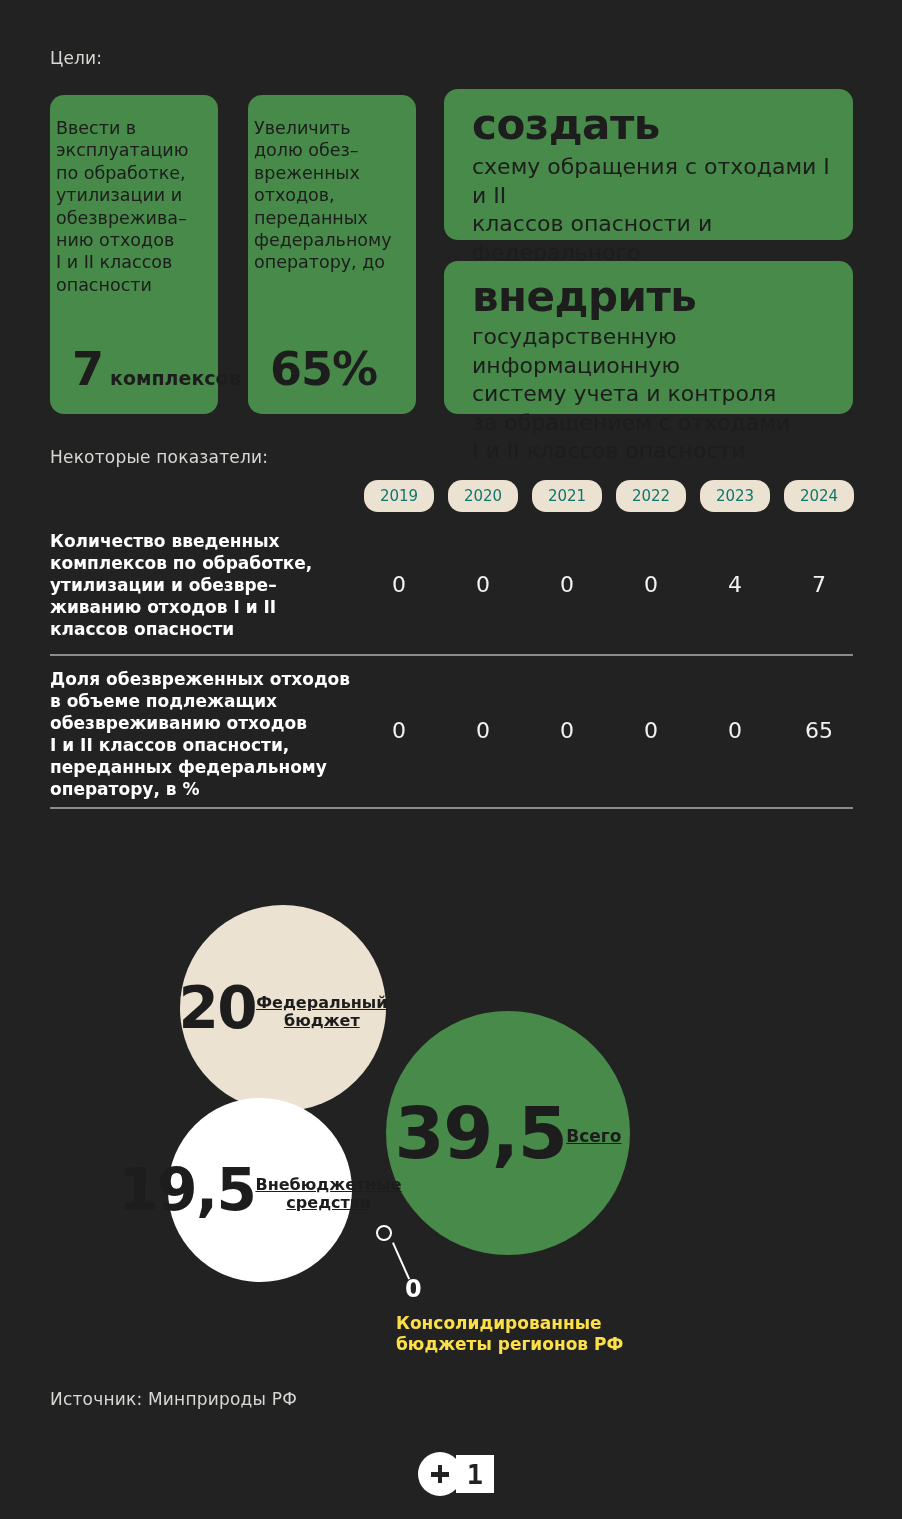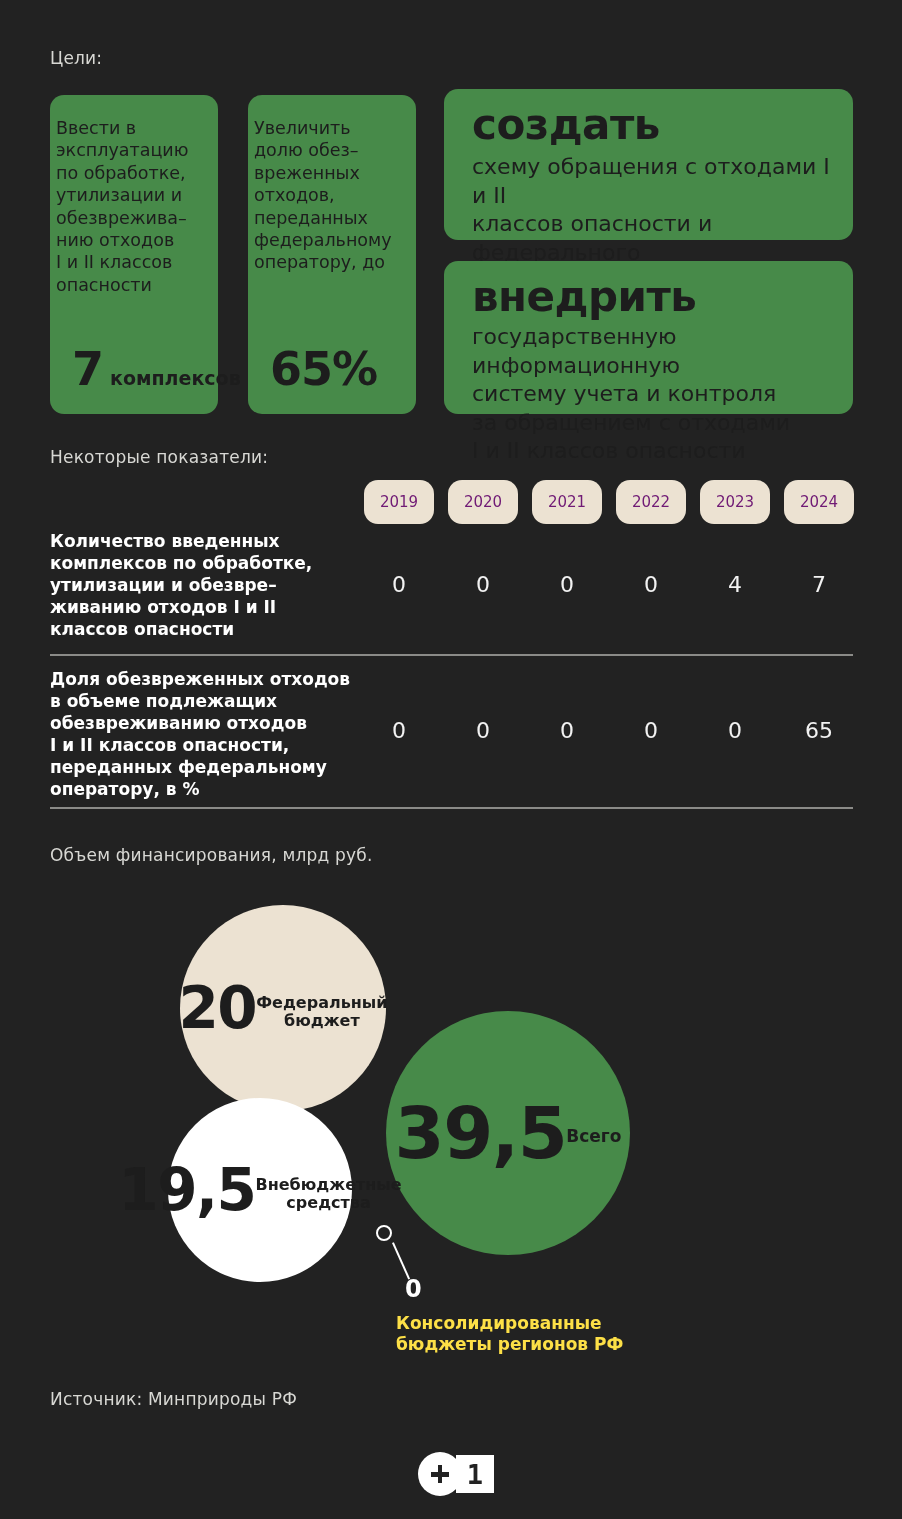--- a/index.html
+++ b/index.html
@@ -85,25 +85,25 @@
     font-size: 22px;
     line-height: 1.3;
     font-weight: 400;
     font-family: "DejaVu Sans", sans-serif;
     white-space: pre-line;
   }
 
   
   .pill {
     position: absolute;
-    height: 44px;
+    height: 32px;
     width: 70px;
     border-radius: 14px;
     background: #ece2d2;
-    color: #701a75;
+    color: #0f766e;
     font-size: 15px;
     display: flex;
     align-items: center;
     justify-content: center;
     font-family: "DejaVu Sans", sans-serif;
   }
 
   
   .ind-name {
     position: absolute;
@@ -151,20 +151,21 @@
     line-height: 1;
     font-family: "DejaVu Sans", sans-serif;
   }
   .bubble .cap {
     margin-top: 8px;
     font-size: 16px;
     font-weight: 700;
     line-height: 1.15;
     white-space: pre-line;
     font-family: "DejaVu Sans", sans-serif;
+    text-decoration: underline;
   }
   .bubble.b-total .num { font-size: 72px; }
   .bubble.b-total .cap { font-size: 17px; }
   .bubble.b-fed  .num { font-size: 58px; }
   .bubble.b-extra .num { font-size: 58px; }
 
   .dot {
     position: absolute;
     width: 16px;
     height: 16px;
@@ -313,21 +314,20 @@
 оператору, в %</div>
   <div class="ind-val" style="left:364px; top:718px;">0</div>
   <div class="ind-val" style="left:448px; top:718px;">0</div>
   <div class="ind-val" style="left:532px; top:718px;">0</div>
   <div class="ind-val" style="left:616px; top:718px;">0</div>
   <div class="ind-val" style="left:700px; top:718px;">0</div>
   <div class="ind-val" style="left:784px; top:718px;">65</div>
 
   <div class="divider" style="top:807px;"></div>
 
-  <div class="section-label" style="left:50px; top:845px;">Объем финансирования, млрд руб.</div>
 
   <div class="bubble b-fed" style="left:180px; top:905px; width:206px; height:206px; background:#ece2d2;">
     <div class="num">20</div>
     <div class="cap">Федеральный
 бюджет</div>
   </div>
 
   <div class="bubble b-total" style="left:386px; top:1011px; width:244px; height:244px; background:#478a49;">
     <div class="num">39,5</div>
     <div class="cap">Всего</div>

